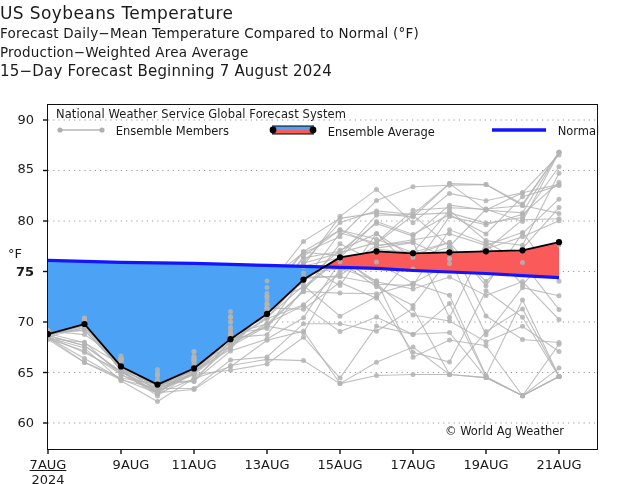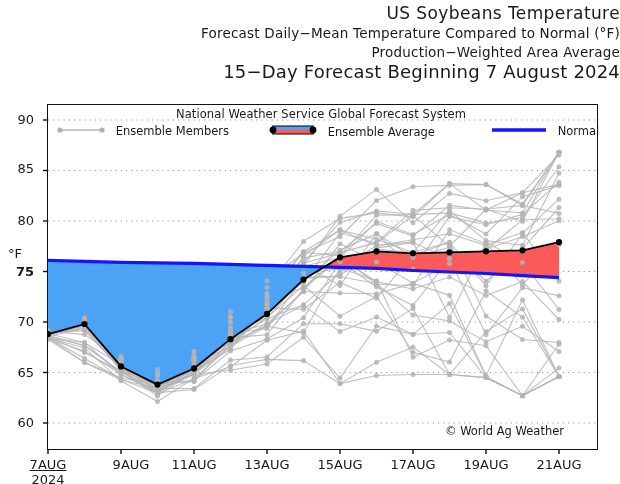--- a/index.html
+++ b/index.html
@@ -1,35 +1,35 @@
 <!DOCTYPE html>
 <html><head>
 <meta charset="utf-8">
 <style>
   html,body{margin:0;padding:0;background:#ffffff;}
   body{width:620px;height:484px;overflow:hidden;
        font-family:"DejaVu Sans","Liberation Sans",sans-serif;color:#1a1a1a;}
   #root{position:relative;width:620px;height:484px;}
 
-  .title-block{position:absolute;left:0;top:2px;width:620px;text-align:right;}
+  .title-block{position:absolute;left:0;top:2px;width:620px;text-align:left;}
   .t1{font-size:17px;letter-spacing:.4px;line-height:22px;}
   .t2{font-size:13.5px;letter-spacing:.2px;line-height:19px;}
   .t3{font-size:13.5px;letter-spacing:.2px;line-height:19px;}
-  .t4{font-size:18px;letter-spacing:.2px;line-height:19px;}
+  .t4{font-size:15px;letter-spacing:.2px;line-height:19px;}
 
   .plot-frame{position:absolute;left:47px;top:104px;width:551px;height:346px;
               border:1.5px solid #111;box-sizing:border-box;background:#fff;}
   svg.canvas{position:absolute;left:0;top:0;width:620px;height:484px;overflow:visible;}
 
   .ylab{position:absolute;left:8px;top:246px;font-size:13px;}
   .ytick{position:absolute;width:30px;text-align:right;font-size:13px;}
   .xtick{position:absolute;font-size:13px;text-align:center;width:60px;}
   .xyear{position:absolute;font-size:13px;text-align:center;width:60px;}
 
-  .legend{position:absolute;left:56px;top:107px;width:530px;text-align:center;}
+  .legend{position:absolute;left:56px;top:107px;width:530px;}
   .legend-title{font-size:11.5px;letter-spacing:.1px;}
   .legend-row{position:relative;height:17px;margin-top:2px;}
   .lg-item{position:absolute;font-size:11.5px;white-space:nowrap;}
   .lg-text{display:inline-block;vertical-align:middle;}
   .sw{display:inline-block;vertical-align:middle;margin-right:6px;}
 
   .copyright{position:absolute;right:56px;top:424px;font-size:11.5px;}
 </style>
 </head>
 <body>

